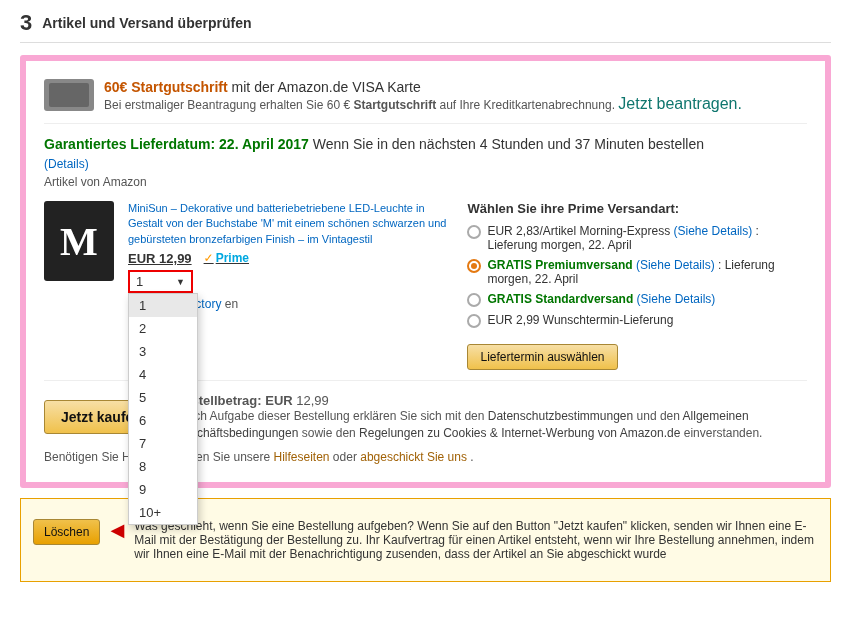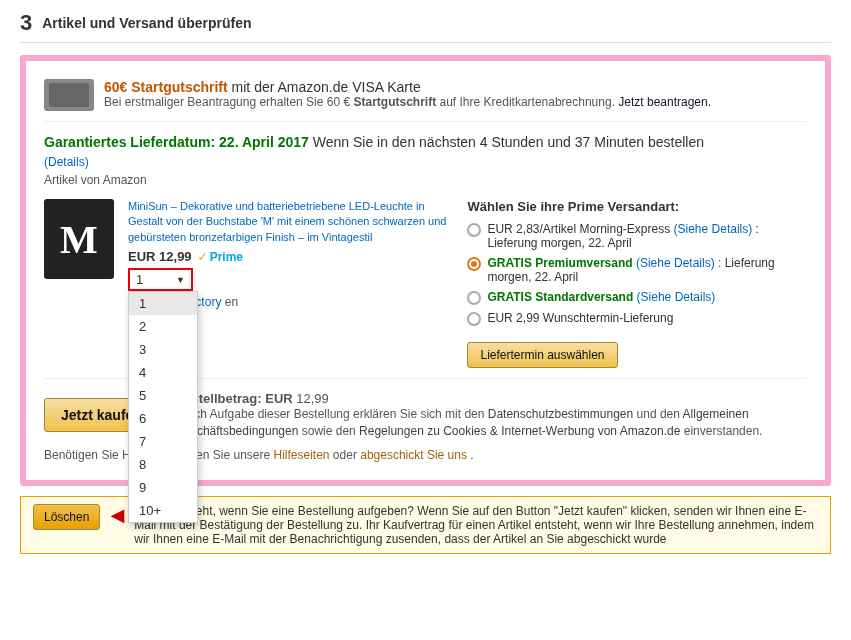--- a/index.html
+++ b/index.html
@@ -88,23 +88,23 @@
     .promo-subtitle {
       font-size: 12px;
       color: #555;
     }
 
     .promo-subtitle .bold-text {
       font-weight: bold;
     }
 
     .promo-link {
-      color: #0f172a;
+      color: #0f766e;
       text-decoration: none;
-      font-size: 12px;
+      font-size: 16px;
     }
 
     
     .delivery-date {
       font-size: 14px;
       margin-bottom: 4px;
     }
 
     .delivery-date .date-text {
       color: #007600;
@@ -156,23 +156,24 @@
 
     .product-title {
       font-size: 11px;
       color: #0066c0;
       line-height: 1.4;
       margin-bottom: 4px;
     }
 
     .product-price-row {
       display: flex;
-      align-items: flex-end;
-      gap: 6px;
+      align-items: flex-start;
+      gap: 12px;
       margin-bottom: 4px;
+      text-decoration: underline;
     }
 
     .product-price {
       font-size: 13px;
       font-weight: bold;
       color: #333;
     }
 
     .prime-badge {
       display: inline-flex;
@@ -354,21 +355,21 @@
 
     .help-link {
       color: #a16207;
       text-decoration: none;
     }
 
     
     .warning-bar {
       background: #fffbe5;
       border: 1px solid #e8a000;
-      padding: 7px 12px;
+      padding: 20px 12px;
       margin-top: 10px;
       font-size: 12px;
       color: #333;
       display: flex;
       align-items: flex-start;
       gap: 10px;
     }
 
     .loeschen-btn {
       background: linear-gradient(to bottom, #f0c14b, #e8a000);

